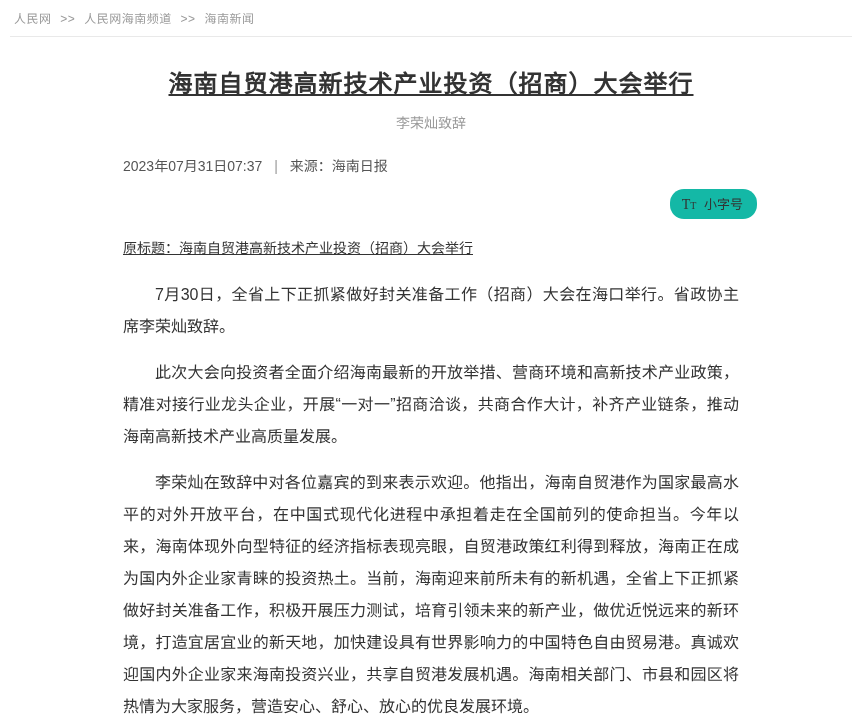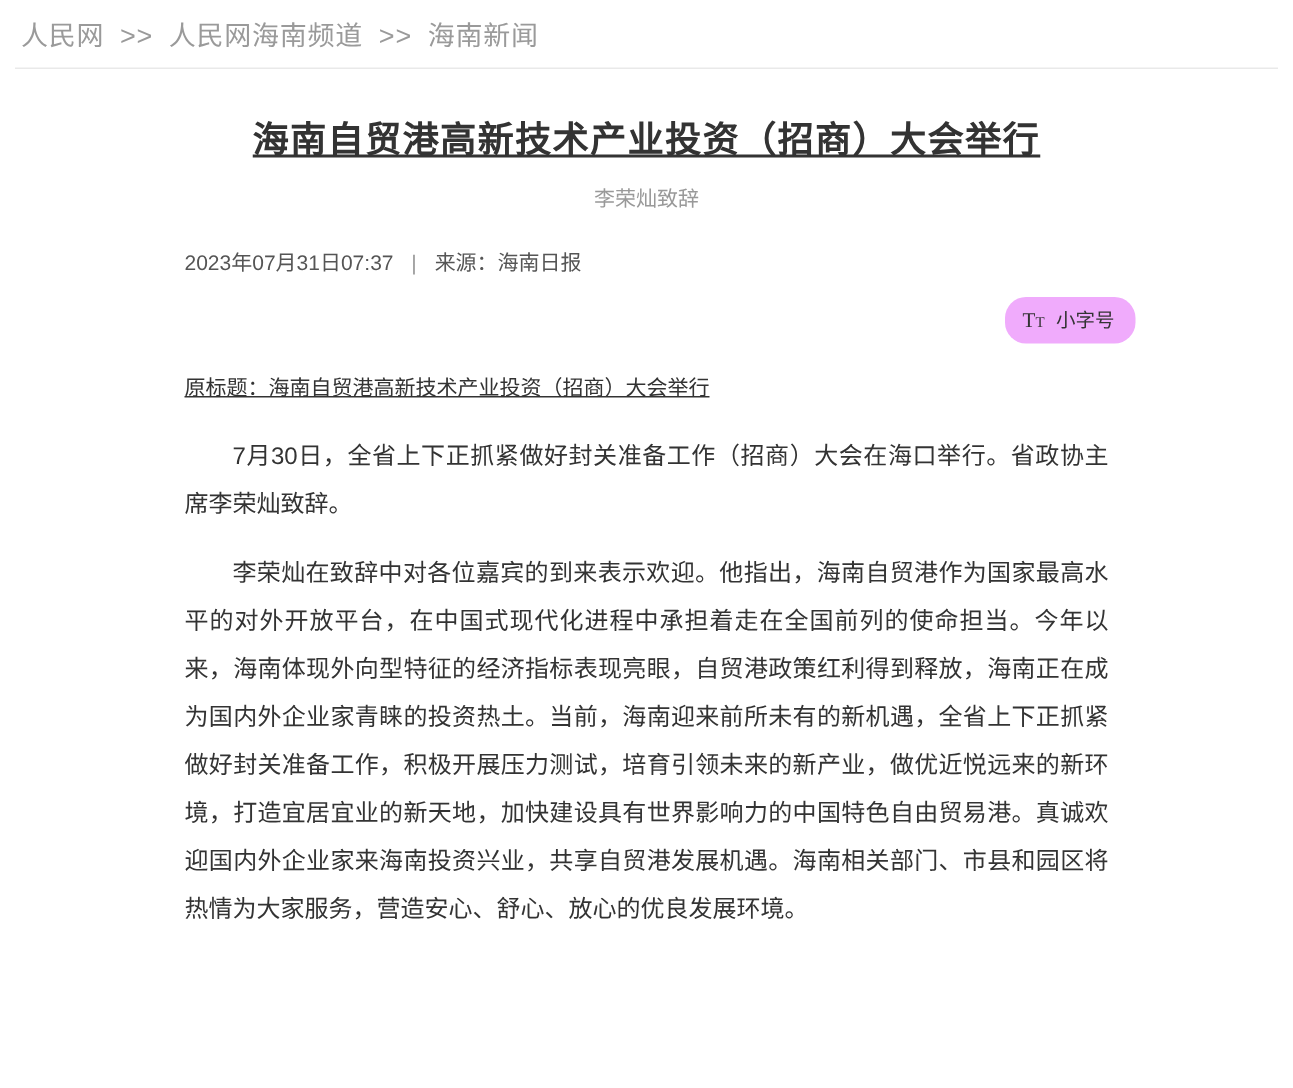--- a/index.html
+++ b/index.html
@@ -6,21 +6,21 @@
   html, body {
     width: 862px;
     background: #ffffff;
     font-family: "Liberation Sans", "DejaVu Sans", sans-serif;
   }
   body { min-height: 725px; position: relative; }
 
   
   .breadcrumb {
     padding: 9px 14px 10px 14px;
-    font-size: 18px;
+    font-size: 12px;
     color: #9a9a9a;
     letter-spacing: 0.5px;
   }
   .breadcrumb a {
     color: #9a9a9a;
     text-decoration: none;
     cursor: pointer;
   }
   .breadcrumb .sep { margin: 0 5px; color: #9a9a9a; }
   .top-divider {
@@ -53,21 +53,21 @@
   }
   .article-meta .pipe { margin: 0 8px; color: #999999; }
 
   .toolbar-row {
     margin-top: 14px;
     text-align: right;
     padding-right: 0;
   }
   .fontsize-btn {
     display: inline-block;
-    background: #f0abfc;
+    background: #14b8a6;
     border: none;
     border-radius: 14px;
     padding: 5px 14px 6px 12px;
     font-size: 13px;
     color: #333333;
     cursor: pointer;
     margin-right: -18px;
     font-family: "Liberation Sans", "DejaVu Sans", sans-serif;
   }
   .fontsize-btn .t-big {
@@ -125,17 +125,18 @@
   <div class="toolbar-row">
     <button class="fontsize-btn">
       <span class="t-big">T</span><span class="t-small">T</span>
       <span class="fs-label">小字号</span>
     </button>
   </div>
 
   <div class="article-body">
     <p class="origin-title">原标题：海南自贸港高新技术产业投资（招商）大会举行</p>
     <p>7月30日，全省上下正抓紧做好封关准备工作（招商）大会在海口举行。省政协主席李荣灿致辞。</p>
+    <p>此次大会向投资者全面介绍海南最新的开放举措、营商环境和高新技术产业政策，精准对接行业龙头企业，开展“一对一”招商洽谈，共商合作大计，补齐产业链条，推动海南高新技术产业高质量发展。</p>
     <p>李荣灿在致辞中对各位嘉宾的到来表示欢迎。他指出，海南自贸港作为国家最高水平的对外开放平台，在中国式现代化进程中承担着走在全国前列的使命担当。今年以来，海南体现外向型特征的经济指标表现亮眼，自贸港政策红利得到释放，海南正在成为国内外企业家青睐的投资热土。当前，海南迎来前所未有的新机遇，全省上下正抓紧做好封关准备工作，积极开展压力测试，培育引领未来的新产业，做优近悦远来的新环境，打造宜居宜业的新天地，加快建设具有世界影响力的中国特色自由贸易港。真诚欢迎国内外企业家来海南投资兴业，共享自贸港发展机遇。海南相关部门、市县和园区将热情为大家服务，营造安心、舒心、放心的优良发展环境。</p>
 
   </div>
 
 </div>
 
 </body></html>

